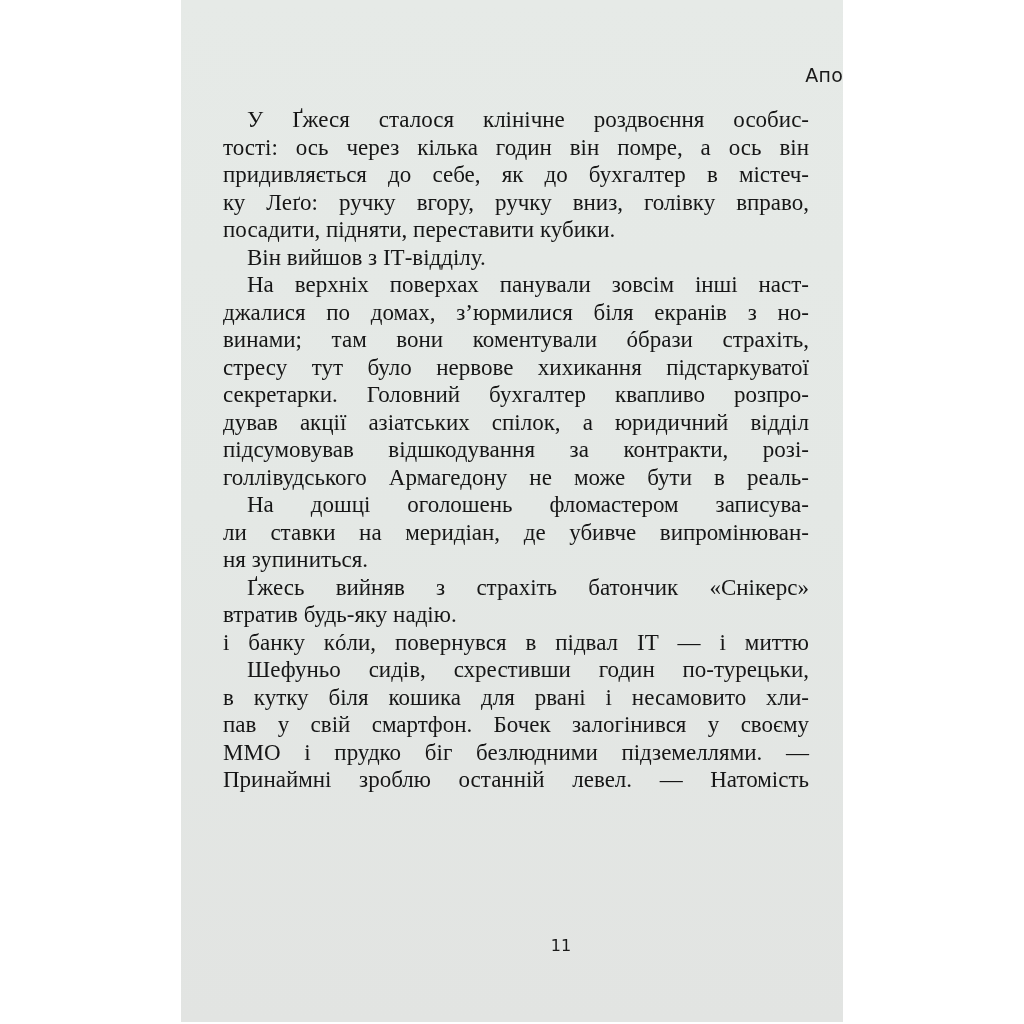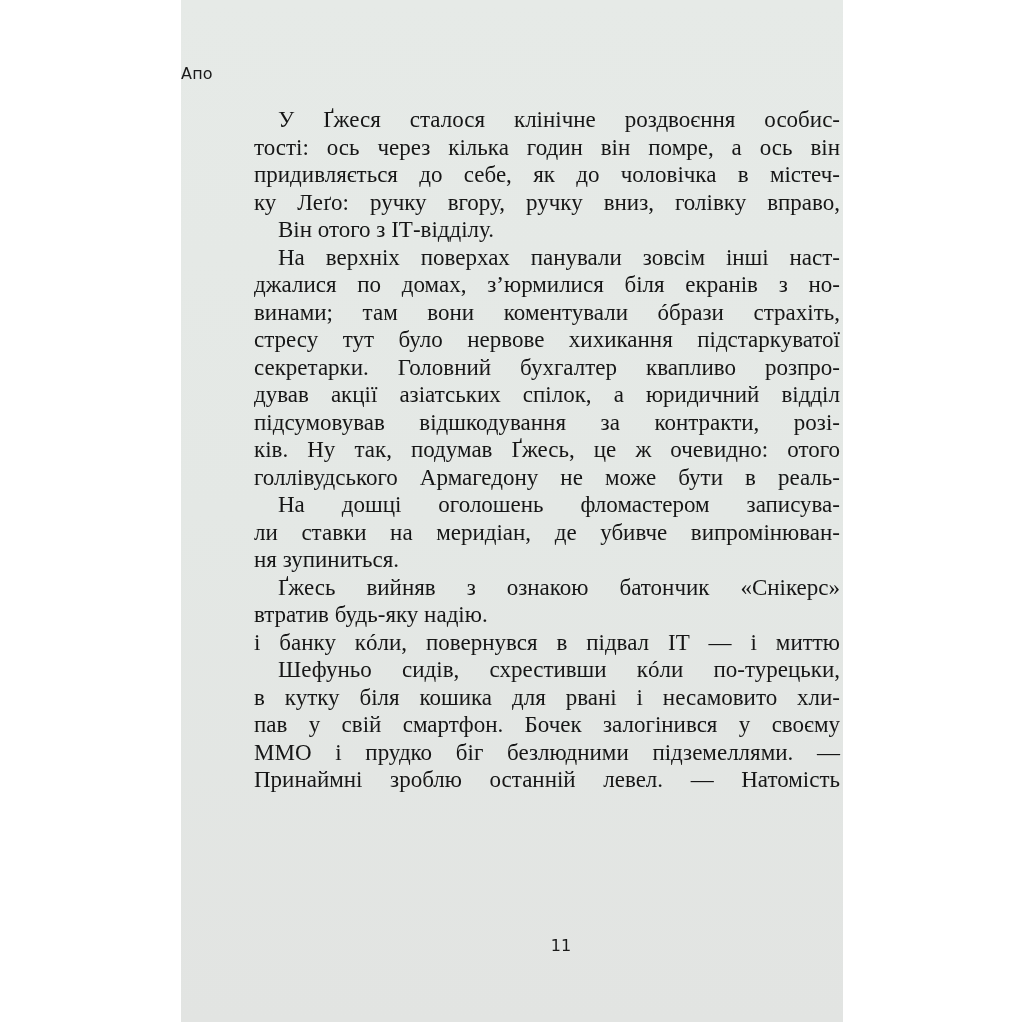--- a/index.html
+++ b/index.html
@@ -16,36 +16,35 @@
       top: 0;
       width: 662px;
       height: 1022px;
       background: linear-gradient(180deg, #e6eae7 0%, #e4e8e5 50%, #e2e4e2 100%);
     }
     .running-head {
       position: absolute;
       top: 64px;
       left: 0;
       width: 662px;
-      text-align: left;
+      text-align: right;
       font-family: "DejaVu Sans", sans-serif;
-      font-size: 16px;
+      font-size: 19px;
       color: #1a1a1a;
       letter-spacing: 0.2px;
     }
     .body-text {
       position: absolute;
       left: 42px;
       top: 106px;
       width: 586px;
       font-family: "Liberation Serif", serif;
       font-size: 23px;
       line-height: 27.5px;
       color: #161616;
-      margin-left: 31px;
     }
     .line {
       display: block;
       white-space: nowrap;
       text-align: justify;
       text-align-last: justify;
       height: 27.5px;
     }
     .line.indent {
       padding-left: 24px;
@@ -68,54 +67,54 @@
 <body>
 
 <div class="page">
   <div class="running-head">Апо</div>
 
   <div class="body-text">
 
     <div>
       <span class="line indent">У Ґжеся сталося клінічне роздвоєння особис-</span>
       <span class="line">тості: ось через кілька годин він помре, а ось він</span>
-      <span class="line">придивляється до себе, як до чоловічка в містеч-</span>
+      <span class="line">придивляється до себе, як до бухгалтер в містеч-</span>
       <span class="line">ку Леґо: ручку вгору, ручку вниз, голівку вправо,</span>
+      <span class="line last">посадити, підняти, переставити кубики.</span>
     </div>
 
     <div>
-      <span class="line indent last">Він отого з ІТ-відділу.</span>
+      <span class="line indent last">Він вийшов з ІТ-відділу.</span>
     </div>
 
     <div>
       <span class="line indent">На верхніх поверхах панували зовсім інші наст-</span>
       <span class="line">джалися по домах, з’юрмилися біля екранів з но-</span>
       <span class="line">винами; там вони коментували óбрази страхіть,</span>
       <span class="line">стресу тут було нервове хихикання підстаркуватої</span>
       <span class="line">секретарки. Головний бухгалтер квапливо розпро-</span>
       <span class="line">дував акції азіатських спілок, а юридичний відділ</span>
       <span class="line">підсумовував відшкодування за контракти, розі-</span>
-      <span class="line">ків. Ну так, подумав Ґжесь, це ж очевидно: отого</span>
       <span class="line">голлівудського Армагедону не може бути в реаль-</span>
     </div>
 
     <div>
       <span class="line indent">На дошці оголошень фломастером записува-</span>
       <span class="line">ли ставки на меридіан, де убивче випромінюван-</span>
       <span class="line last">ня зупиниться.</span>
     </div>
 
     <div>
-      <span class="line indent">Ґжесь вийняв з ознакою батончик «Снікерс»</span>
+      <span class="line indent">Ґжесь вийняв з страхіть батончик «Снікерс»</span>
       <span class="line last">втратив будь-яку надію.</span>
       <span class="line">і банку кóли, повернувся в підвал ІТ — і миттю</span>
     </div>
 
     <div>
-      <span class="line indent">Шефуньо сидів, схрестивши кóли по-турецьки,</span>
+      <span class="line indent">Шефуньо сидів, схрестивши годин по-турецьки,</span>
       <span class="line">в кутку біля кошика для рвані і несамовито хли-</span>
       <span class="line">пав у свій смартфон. Бочек залогінився у своєму</span>
       <span class="line">ММО і прудко біг безлюдними підземеллями. —</span>
       <span class="line">Принаймні зроблю останній левел. — Натомість</span>
     </div>
   </div>
 
   <div class="page-number">11</div>
 </div>
 

